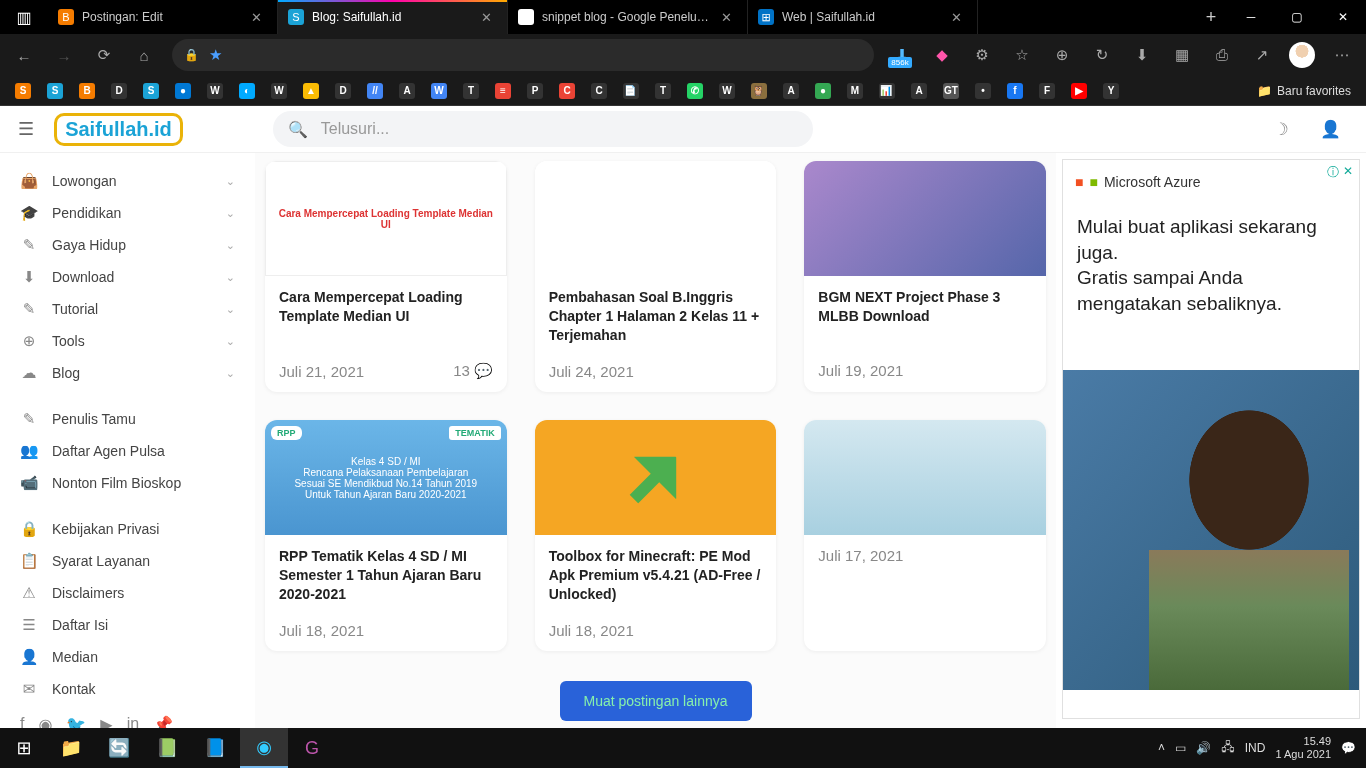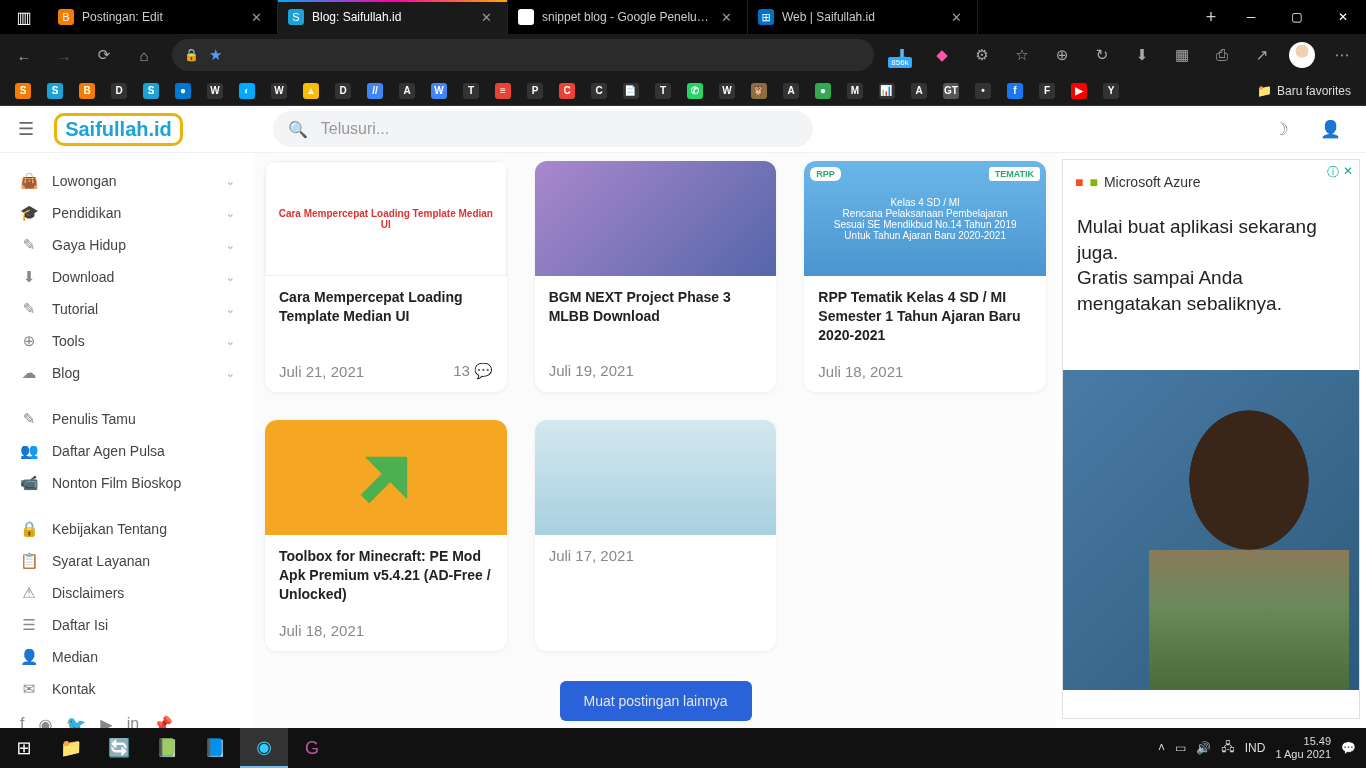--- a/index.html
+++ b/index.html
@@ -47,21 +47,21 @@
 .nav-sep{height:14px}
 .social-row{display:flex;gap:14px;padding:10px 12px;color:#888;font-size:16px}
 .main{flex:1;padding:8px 10px;overflow-y:auto;background:#fbfbfb}
 .cards{display:grid;grid-template-columns:repeat(3,1fr);gap:28px}
 .card{background:#fff;border-radius:12px;overflow:hidden;box-shadow:0 1px 4px rgba(0,0,0,.06)}
 .card-img{height:115px;background:#e8e8e8;background-size:cover;background-position:center;display:flex;align-items:center;justify-content:center;font-size:10px;color:#666;text-align:center;padding:8px;position:relative}
 .card-body{padding:12px 14px}
 .card-title{font-size:14px;font-weight:600;color:#222;line-height:1.35;margin-bottom:18px;min-height:56px}
 .card-meta{display:flex;justify-content:space-between;align-items:center;color:#888;font-size:15px}
 .comments{display:flex;align-items:center;gap:4px}
-.loadmore{display:block;margin:30px auto 36px;padding:12px 24px;background:#2962d9;color:#e5e5e5;border:none;border-radius:6px;font-size:14px;cursor:pointer}
+.loadmore{display:block;margin:30px auto 36px;padding:12px 24px;background:#2962d9;color:#86efac;border:none;border-radius:6px;font-size:14px;cursor:pointer}
 .ad-panel{width:310px;padding:6px;background:#fff}
 .ad-box{border:1px solid #e0e0e0;height:560px;position:relative;background:#fff}
 .ad-close{position:absolute;top:4px;right:6px;display:flex;gap:4px;color:#1a9;font-size:12px}
 .ad-logo{display:flex;align-items:center;gap:6px;padding:14px 12px;font-size:14px;color:#333}
 .ad-text{padding:10px 14px;font-size:19px;font-weight:500;color:#222;line-height:1.35}
 .ad-img{position:absolute;bottom:28px;left:0;right:0;height:320px;background:linear-gradient(135deg,#4a7ba6 0%,#2d5a7a 100%);overflow:hidden}
 .ad-person{position:absolute;right:10px;bottom:0;width:200px;height:280px;background:radial-gradient(ellipse 60px 70px at 50% 25%,#3a2618 99%,transparent),radial-gradient(circle 22px at 48% 30%,#5a3a1f 99%,transparent),linear-gradient(180deg,transparent 50%,#8a7a5a 50%,#6a8a5a 70%,#4a6a3a 100%)}
 .ad-cta{position:absolute;bottom:0;left:0;right:0;height:28px;background:#0078d4;color:#fff;display:flex;align-items:center;justify-content:center;font-size:13px;font-weight:500}
 .taskbar{height:40px;background:#111;display:flex;align-items:center}
 .tb-app{width:48px;height:40px;display:flex;align-items:center;justify-content:center;font-size:18px}
@@ -313,21 +313,21 @@
           <span class="nicon">👥</span>
           <span class="nlabel">Daftar Agen Pulsa</span>
         </div>
         <div class="nav-item">
           <span class="nicon">📹</span>
           <span class="nlabel">Nonton Film Bioskop</span>
         </div>
         <div class="nav-sep"></div>
         <div class="nav-item">
           <span class="nicon">🔒</span>
-          <span class="nlabel">Kebijakan Tentang</span>
+          <span class="nlabel">Kebijakan Privasi</span>
         </div>
         <div class="nav-item">
           <span class="nicon">📋</span>
           <span class="nlabel">Syarat Layanan</span>
         </div>
         <div class="nav-item">
           <span class="nicon">⚠</span>
           <span class="nlabel">Disclaimers</span>
         </div>
         <div class="nav-item">
@@ -354,20 +354,29 @@
 
     <div class="main">
       <div class="cards" id="cards">
           <div class="card">
             <div class="card-img ci1">Cara Mempercepat Loading Template Median UI</div>
             <div class="card-body">
               <div class="card-title">Cara Mempercepat Loading Template Median UI</div>
               <div class="card-meta">
                 <span>Juli 21, 2021</span>
                 <span class="comments">13 💬</span>
+              </div>
+            </div>
+          </div>
+          <div class="card">
+            <div class="card-img ci2"></div>
+            <div class="card-body">
+              <div class="card-title">Pembahasan Soal B.Inggris Chapter 1 Halaman 2 Kelas 11 + Terjemahan</div>
+              <div class="card-meta">
+                <span>Juli 24, 2021</span>
               </div>
             </div>
           </div>
           <div class="card">
             <div class="card-img ci3"></div>
             <div class="card-body">
               <div class="card-title">BGM NEXT Project Phase 3 MLBB Download</div>
               <div class="card-meta">
                 <span>Juli 19, 2021</span>
               </div>

